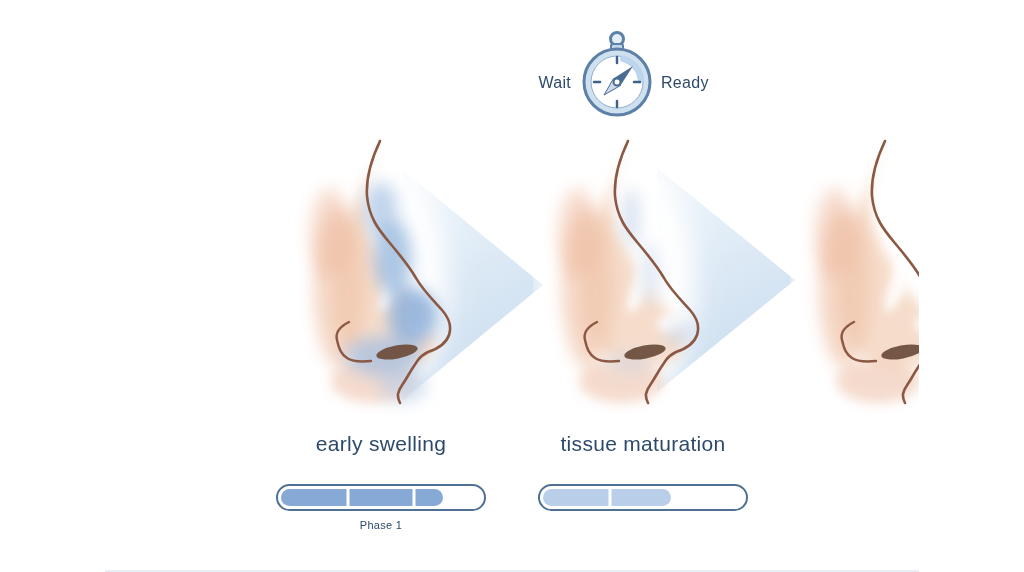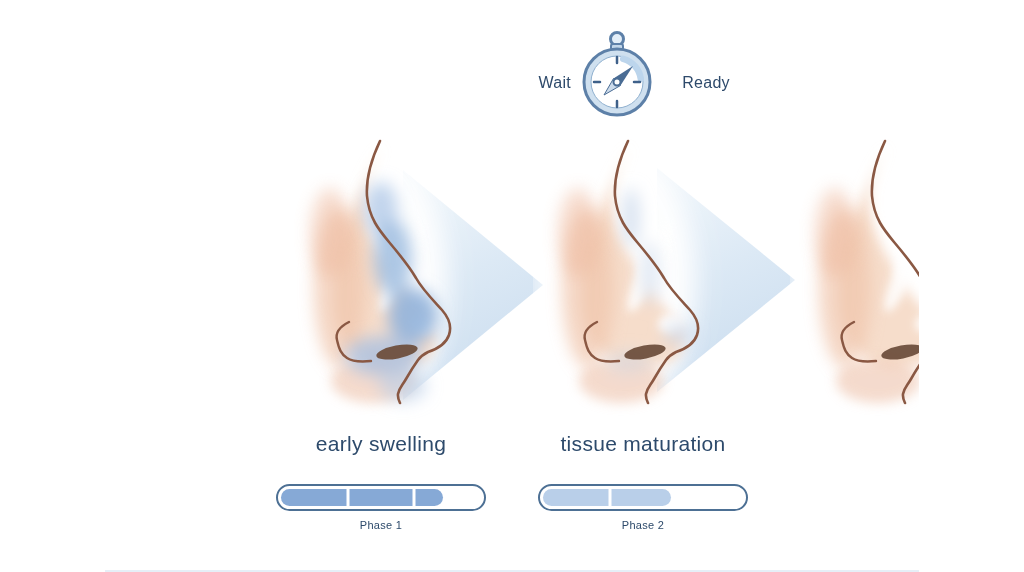--- a/index.html
+++ b/index.html
@@ -3,21 +3,21 @@
 <meta charset="utf-8">
 <style>
   * { margin:0; padding:0; box-sizing:border-box; }
   html,body { background:#ffffff; }
   body { font-family:"Liberation Sans", sans-serif; }
   .canvas { position:relative; width:814px; height:572px; background:#ffffff; overflow:hidden; margin:0 auto; }
 
   
   .gauge-label { position:absolute; top:74px; font-size:16px; color:#2e4a6b; letter-spacing:.3px; }
   .gauge-label.left  { left:396px; width:70px; text-align:right; }
-  .gauge-label.right { left:556px; width:90px; text-align:center; }
+  .gauge-label.right { left:556px; width:90px; text-align:left; }
   .watch-svg { position:absolute; left:470px; top:30px; }
 
   
   .arrow {
     position:absolute; z-index:1;
     clip-path: polygon(0% 0%, 100% 50%, 0% 100%);
     background: linear-gradient(155deg, #f0f6fb 5%, #dcE9f5 45%, #c8dbee 95%);
   }
   .arrow.a1 { left:298px; top:170px; width:140px; height:230px; }
   .arrow.a2 { left:552px; top:168px; width:138px; height:224px; }
@@ -144,18 +144,17 @@
       <div class="phase-label">Phase 1</div>
     </div>
     <div class="stage-col">
       <div class="stage-caption">tissue maturation</div>
       <div class="bar">
         <div class="bar-track">
           <div class="bar-fill" style="width: 64%; background: rgb(185, 207, 233);"></div>
         <span class="bar-divider" style="left: 33.3%;"></span>
           </div>
       </div>
-      <div class="phase-label">Phase 2</div>
     </div>
   </div>
 
   <div class="bottom-strip"></div>
 </div>
 
 </body></html>

